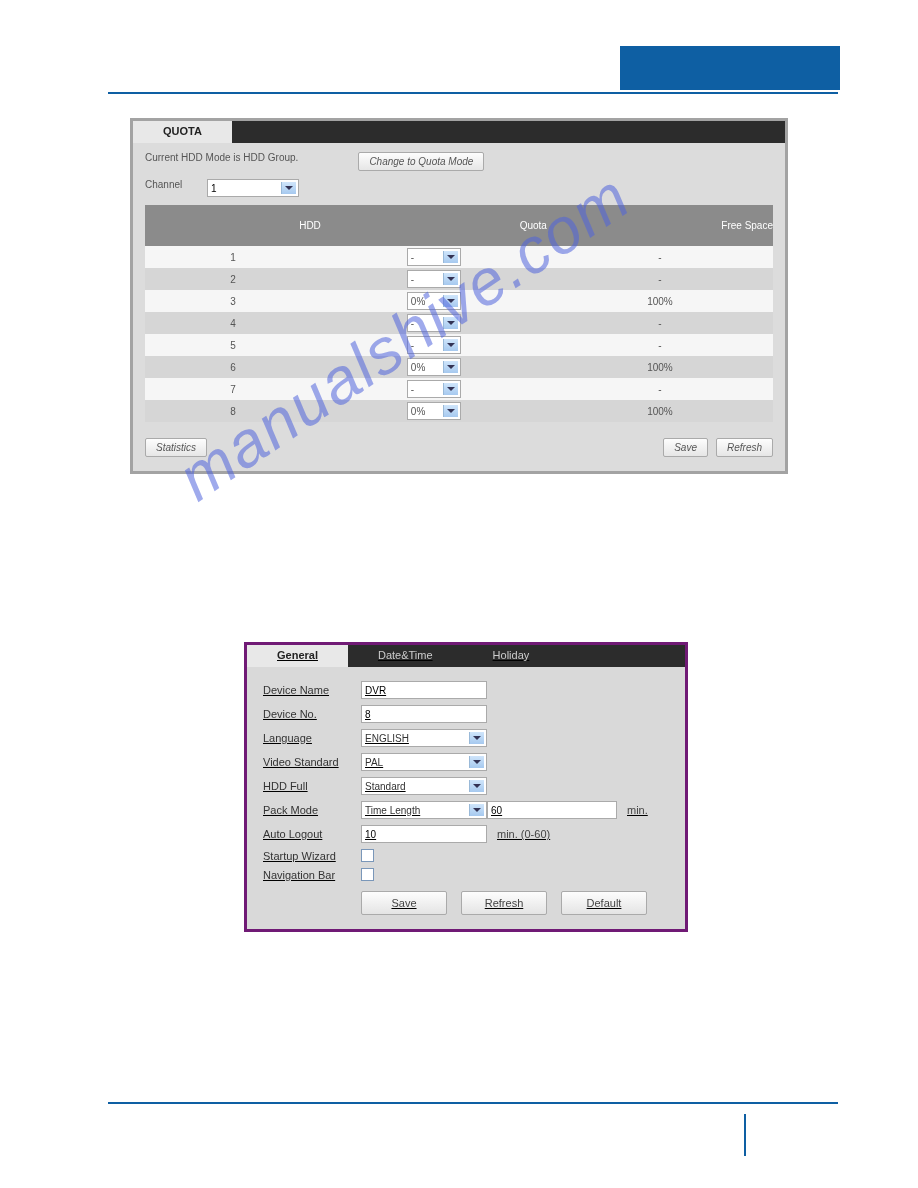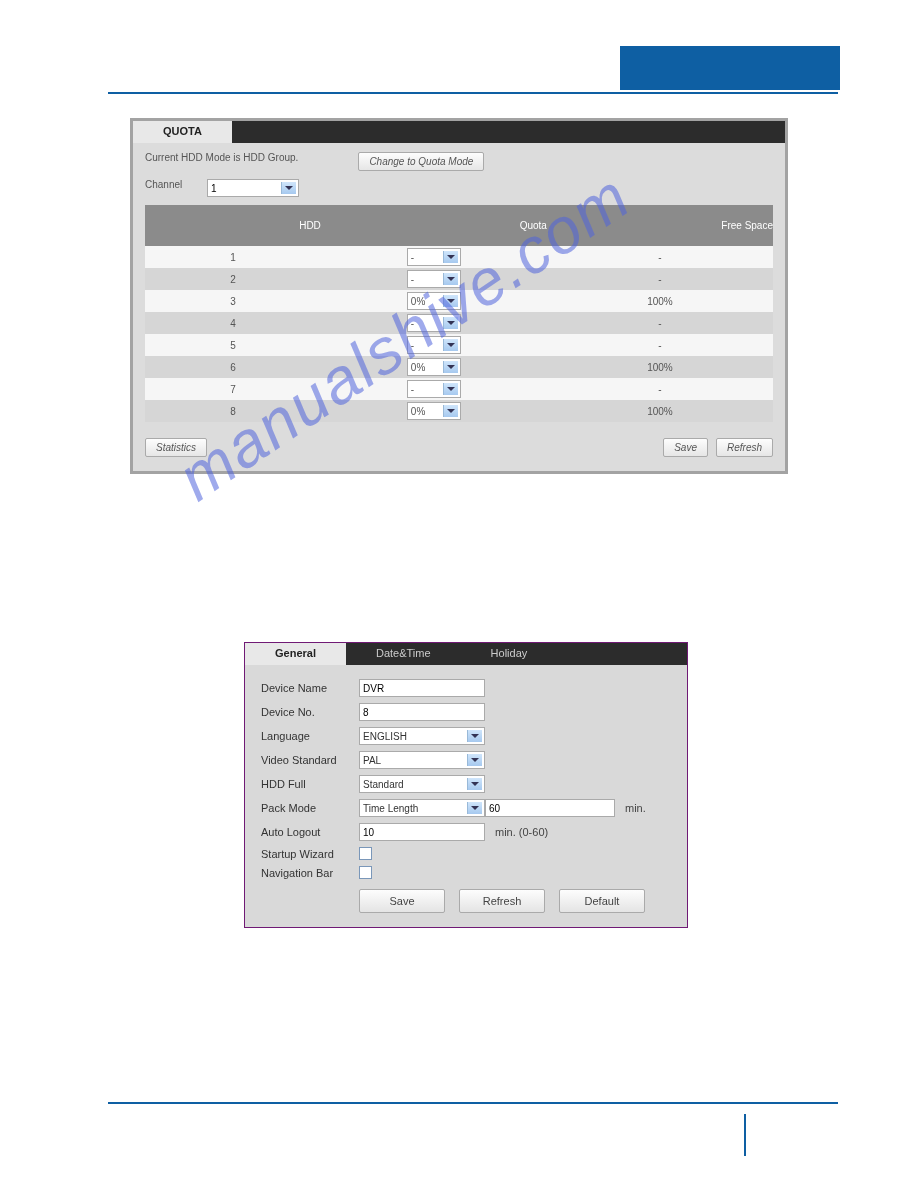--- a/index.html
+++ b/index.html
@@ -136,22 +136,23 @@
     display: flex;
     margin-top: 16px;
     justify-content: space-between;
   }
   .quota-footer .rbtns { display: flex; gap: 8px; }
 
   
   .general-panel {
     position: absolute;
     top: 642px; left: 244px; width: 444px;
-    border: 1px solid #701a75;
+    border: 3px solid #701a75;
     background: #d9d9d9;
+    text-decoration: underline;
   }
   .general-body { padding: 14px 16px 14px 16px; }
   .form-row { display: flex; align-items: center; margin-bottom: 6px; font-size: 11px; color: #333; }
   .form-row .flbl { width: 98px; }
   .form-row .text-box { width: 126px; }
   .form-row .select-box { width: 126px; }
   .unit { margin-left: 10px; font-size: 11px; color: #444; }
   .cbx {
     width: 13px; height: 13px; border: 1px solid #7a97b9;
     background: #fff; display: inline-block;

